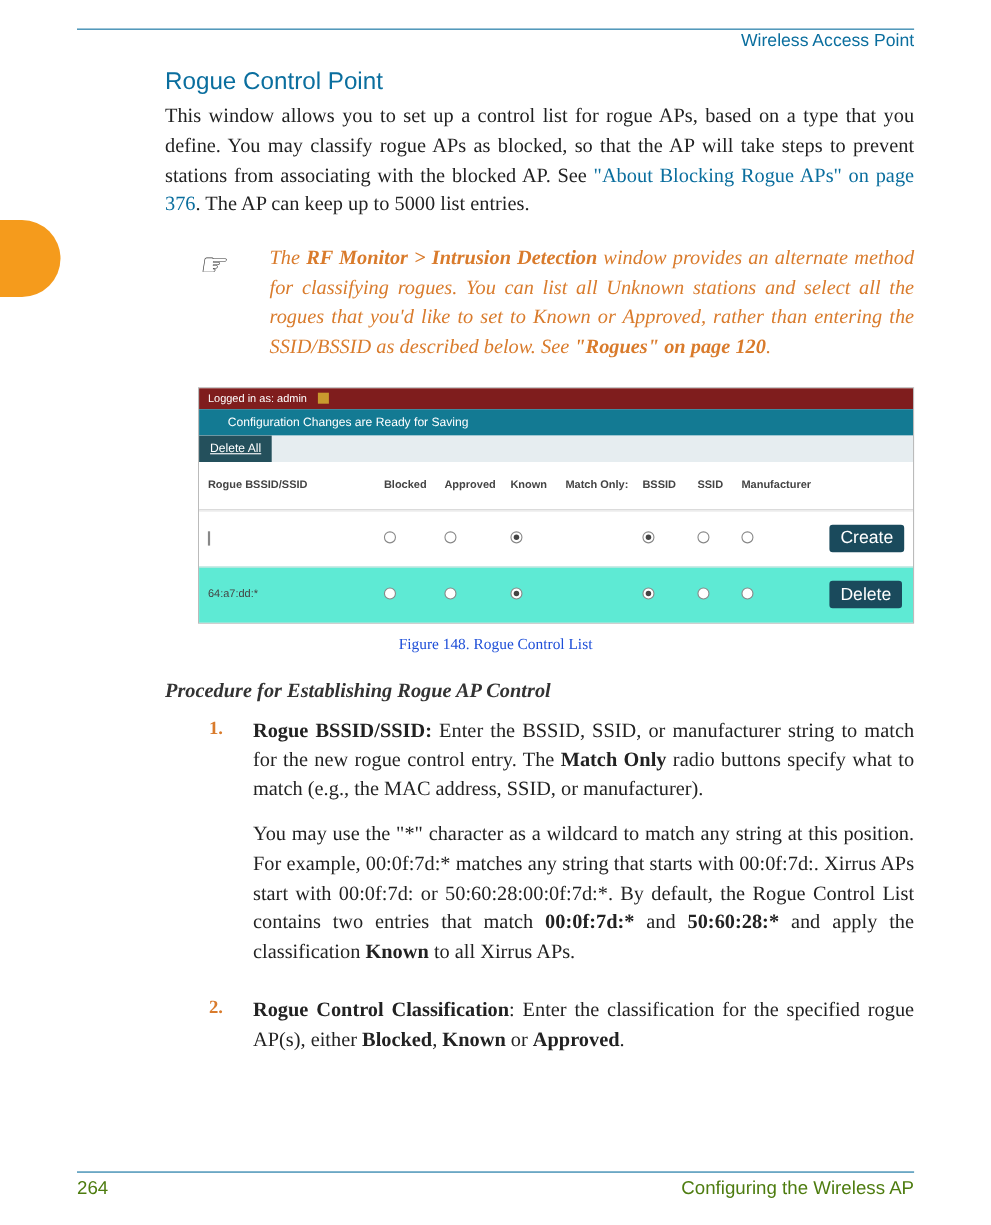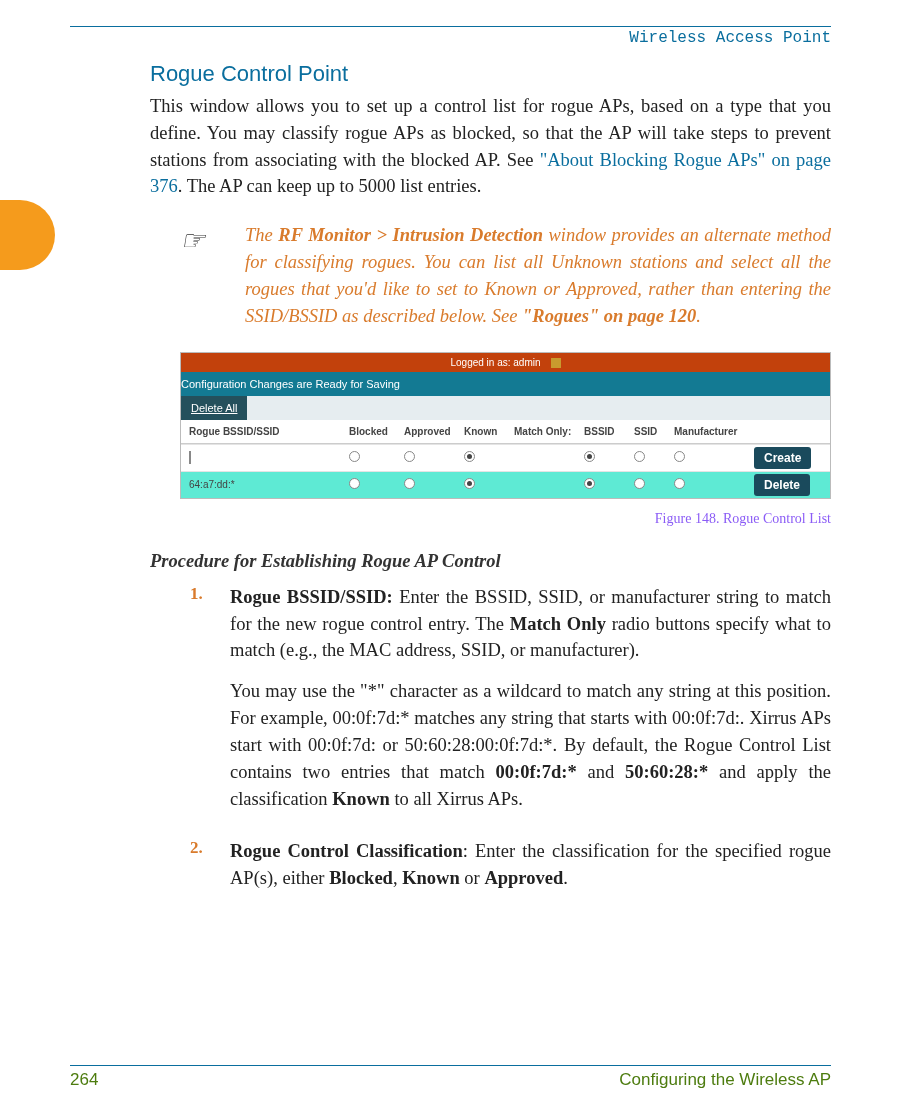--- a/index.html
+++ b/index.html
@@ -16,21 +16,21 @@
     padding: 20px 70px 0 70px;
   }
   .header-rule {
     border-top: 1px solid #0a6e9e;
     margin-bottom: 2px;
     margin-top: 6px;
   }
   .header-title {
     text-align: right;
     color: #0a6e9e;
-    font-family: Liberation Mono, monospace;
+    font-family: Liberation Sans, sans-serif;
     font-size: 16px;
     margin-bottom: 14px;
   }
   .section-heading {
     color: #0a6e9e;
     font-family: "Segoe UI", Arial, sans-serif;
     font-weight: 300;
     font-size: 22px;
     margin-left: 80px;
     margin-bottom: 6px;
@@ -75,68 +75,68 @@
   }
   .note-text .bold { font-weight: bold; }
   .figure-box {
     margin: 14px 0 10px 110px;
     border: 1px solid #bbb;
     background: #fff;
     font-family: Arial, sans-serif;
     font-size: 11px;
   }
   .fig-top {
-    background: #c2410c;
+    background: #7f1d1d;
     color: #fff;
-    text-align: center;
+    text-align: left;
     padding: 4px 8px;
     font-size: 10px;
   }
   .fig-top .sq { display:inline-block; width:10px; height:10px; background:#c99a2e; margin-left:10px; vertical-align:middle;}
   .fig-banner {
     background: #137a93;
     color: #fff;
-    padding: 6px 0;
+    padding: 6px 26px;
     font-size: 11px;
   }
   .fig-del {
     padding: 6px 10px;
     background: #24505c;
     display: inline-block;
     color:#fff;
     margin: 0;
     text-decoration: underline;
   }
   .fig-delwrap { background:#e6edf0; padding:0; }
   .fig-head, .fig-row {
     display: grid;
     grid-template-columns: 160px 55px 60px 50px 70px 50px 40px 80px 70px;
     align-items: center;
-    padding: 6px 8px;
+    padding: 16px 8px;
     font-size: 10px;
     color: #444;
   }
   .fig-head { border-bottom: 1px solid #ccc; font-weight: bold; background:#fff;}
   .fig-row { border-top: 1px solid #e4e4e4; background:#5eead4;}
   .fig-row:nth-of-type(odd){background:#fff;}
   .inpt {
     width: 140px; height: 18px; border:1px solid #888; background:#fff;
   }
   .radio {
     width:11px; height:11px; border:1px solid #888; border-radius:50%; display:inline-block; background:#fff;
   }
   .radio.sel::after{content:""; display:block; width:5px; height:5px; background:#444; border-radius:50%; margin:2px auto;}
   .btn {
-    background:#1a4a5c; color:#fff; padding:4px 10px; border-radius:3px; text-align:center; font-size:12px;font-weight:bold;
+    background:#1a4a5c; color:#fff; padding:4px 10px; border-radius:3px; text-align:center; font-size:16px;
   }
   .figure-caption {
-    text-align: right;
+    text-align: center;
     font-size: 14px;
     margin: 12px 0 24px 0;
-    color: #8b5cf6;
+    color: #1d4ed8;
   }
   .subheading {
     font-style: italic;
     font-weight: bold;
     font-size: 18.5px;
     margin-left: 80px;
     margin-bottom: 12px;
   }
   .proc-item {
     display: flex;

